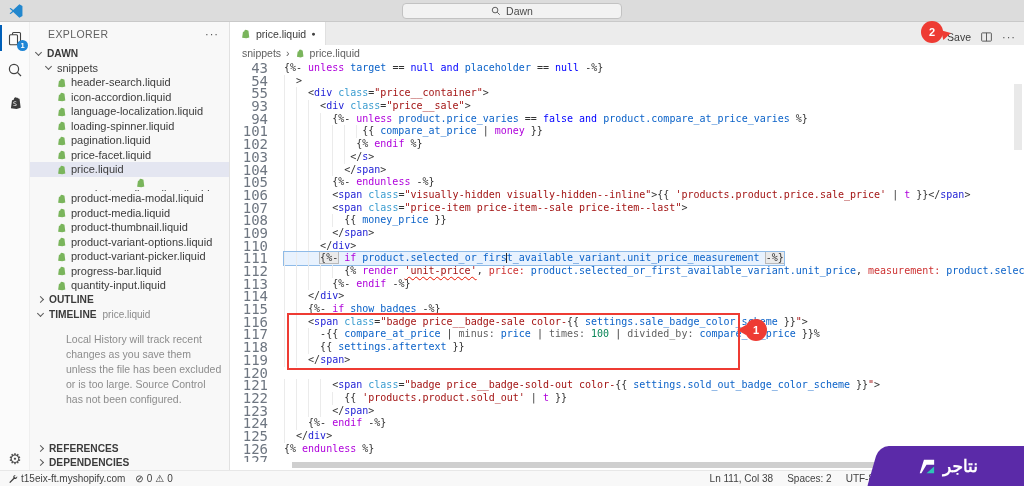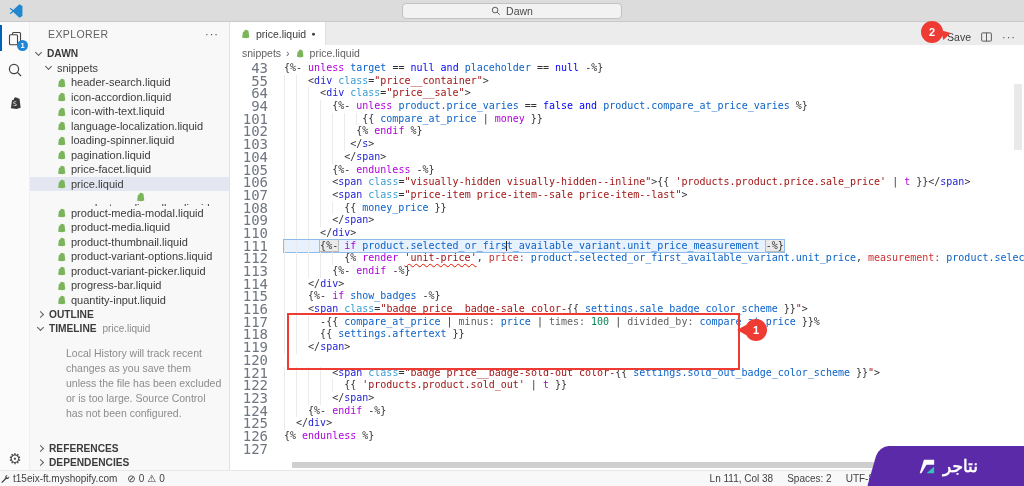--- a/index.html
+++ b/index.html
@@ -87,21 +87,21 @@
   .pin .tail { position:absolute; width:0; height:0; border-top:5px solid transparent; border-bottom:5px solid transparent; }
   .pin1 { left:745px; top:319px; }
   .pin1 .tail { left:-8px; top:6px; border-right:9px solid #ee3b33; }
   .pin2 { left:921px; top:21px; }
   .pin2 .tail { right:-8px; top:8px; border-left:9px solid #ee3b33; transform:rotate(-14deg); }
 
   
   .statusbar { position:absolute; left:0; bottom:0; width:1024px; height:16px; background:#f8f8f8;
                border-top:1px solid #e7e7e7; display:flex; align-items:center;
                justify-content:space-between; font-size:10px; color:#424242; }
-  .sb-left { display:flex; align-items:center; gap:10px; }
+  .sb-left { display:flex; align-items:center; gap:10px; padding-left:8px; }
   .sb-right { display:flex; align-items:center; gap:14px; margin-right:150px; }
   .sb-item { display:flex; align-items:center; gap:3px; }
 
   
   .wm { position:absolute; right:-16px; bottom:-8px; width:168px; height:48px;
         background:#5b2aa8; border-radius:10px; transform:skewX(-16deg); z-index:9; }
   .wm-inner { position:absolute; inset:0; transform:skewX(16deg); display:flex;
               align-items:center; justify-content:center; gap:8px; padding:0 26px 8px 10px; }
   .wm-text { color:#fff; font-weight:bold; font-size:17px; }
 </style>
@@ -179,28 +179,20 @@
             </svg>
           </span>
           <span>icon-accordion.liquid</span>
         </div>
         <div class="row" style="padding-left: 26px;">
           <span class="ficon">
             <svg width="11" height="11" viewBox="0 0 16 16">
               <path fill="#7ab55c" d="M10.6 3.4c.9.3 1.7.6 1.7.6l1.2 9.7-4.4 1.3-6-1 1.2-8.4s.8-.3 1.8-.6c.2-1 .9-2.5 2.1-2.5.4 0 .7.2.9.5.8-.1 1.3.1 1.5.4z"></path>
             </svg>
           </span>
-          <span>icon-with-text.liquid</span>
-        </div>
-        <div class="row" style="padding-left: 26px;">
-          <span class="ficon">
-            <svg width="11" height="11" viewBox="0 0 16 16">
-              <path fill="#7ab55c" d="M10.6 3.4c.9.3 1.7.6 1.7.6l1.2 9.7-4.4 1.3-6-1 1.2-8.4s.8-.3 1.8-.6c.2-1 .9-2.5 2.1-2.5.4 0 .7.2.9.5.8-.1 1.3.1 1.5.4z"></path>
-            </svg>
-          </span>
           <span>language-localization.liquid</span>
         </div>
         <div class="row" style="padding-left: 26px;">
           <span class="ficon">
             <svg width="11" height="11" viewBox="0 0 16 16">
               <path fill="#7ab55c" d="M10.6 3.4c.9.3 1.7.6 1.7.6l1.2 9.7-4.4 1.3-6-1 1.2-8.4s.8-.3 1.8-.6c.2-1 .9-2.5 2.1-2.5.4 0 .7.2.9.5.8-.1 1.3.1 1.5.4z"></path>
             </svg>
           </span>
           <span>loading-spinner.liquid</span>
         </div>
@@ -336,22 +328,23 @@
     <div class="breadcrumb">
       <span>snippets</span>
       <span>›</span>
       <svg width="10" height="10" viewBox="0 0 16 16">
           <path fill="#7ab55c" d="M10.6 3.4c.9.3 1.7.6 1.7.6l1.2 9.7-4.4 1.3-6-1 1.2-8.4s.8-.3 1.8-.6c.2-1 .9-2.5 2.1-2.5.4 0 .7.2.9.5.8-.1 1.3.1 1.5.4z"></path>
         </svg>
       <span>price.liquid</span>
     </div>
     <div class="code" id="code-lines">
         <div class="cl"><span class="num">43</span><span class="lw"><span class="ind" style="width: 0px;"></span><span class="tk-p">{%- </span><span class="tk-k">unless</span><span class="tk-p"> </span><span class="tk-v">target</span><span class="tk-p"> == </span><span class="tk-b">null</span><span class="tk-p"> </span><span class="tk-b">and</span><span class="tk-p"> </span><span class="tk-v">placeholder</span><span class="tk-p"> == </span><span class="tk-b">null</span><span class="tk-p"> -%}</span></span></div>
+        <div class="cl"><span class="num">54</span><span class="lw"><span class="ind" style="width: 12.04px;"></span><span class="tk-p">&gt;</span></span></div>
         <div class="cl"><span class="num">55</span><span class="lw"><span class="ind" style="width: 24.08px;"></span><span class="tk-p">&lt;</span><span class="tk-t">div</span><span class="tk-p"> </span><span class="tk-a">class</span><span class="tk-p">=</span><span class="tk-s">"price__container"</span><span class="tk-p">&gt;</span></span></div>
-        <div class="cl"><span class="num">64</span><span class="lw"><span class="ind" style="width: 36.12px;"></span><span class="tk-p">&lt;</span><span class="tk-t">div</span><span class="tk-p"> </span><span class="tk-a">class</span><span class="tk-p">=</span><span class="tk-s">"price__sale"</span><span class="tk-p">&gt;</span></span></div>
+        <div class="cl"><span class="num">93</span><span class="lw"><span class="ind" style="width: 36.12px;"></span><span class="tk-p">&lt;</span><span class="tk-t">div</span><span class="tk-p"> </span><span class="tk-a">class</span><span class="tk-p">=</span><span class="tk-s">"price__sale"</span><span class="tk-p">&gt;</span></span></div>
         <div class="cl"><span class="num">94</span><span class="lw"><span class="ind" style="width: 48.16px;"></span><span class="tk-p">{%- </span><span class="tk-k">unless</span><span class="tk-p"> </span><span class="tk-v">product.price_varies</span><span class="tk-p"> == </span><span class="tk-b">false</span><span class="tk-p"> </span><span class="tk-b">and</span><span class="tk-p"> </span><span class="tk-v">product.compare_at_price_varies</span><span class="tk-p"> %}</span></span></div>
         <div class="cl"><span class="num">101</span><span class="lw"><span class="ind" style="width: 78.26px;"></span><span class="tk-p">{{ </span><span class="tk-v">compare_at_price</span><span class="tk-p"> | </span><span class="tk-k">money</span><span class="tk-p"> }}</span></span></div>
         <div class="cl"><span class="num">102</span><span class="lw"><span class="ind" style="width: 72.24px;"></span><span class="tk-p">{% </span><span class="tk-k">endif</span><span class="tk-p"> %}</span></span></div>
         <div class="cl"><span class="num">103</span><span class="lw"><span class="ind" style="width: 66.22px;"></span><span class="tk-p">&lt;/</span><span class="tk-t">s</span><span class="tk-p">&gt;</span></span></div>
         <div class="cl"><span class="num">104</span><span class="lw"><span class="ind" style="width: 60.2px;"></span><span class="tk-p">&lt;/</span><span class="tk-t">span</span><span class="tk-p">&gt;</span></span></div>
         <div class="cl"><span class="num">105</span><span class="lw"><span class="ind" style="width: 48.16px;"></span><span class="tk-p">{%- </span><span class="tk-k">endunless</span><span class="tk-p"> -%}</span></span></div>
         <div class="cl"><span class="num">106</span><span class="lw"><span class="ind" style="width: 48.16px;"></span><span class="tk-p">&lt;</span><span class="tk-t">span</span><span class="tk-p"> </span><span class="tk-a">class</span><span class="tk-p">=</span><span class="tk-s">"visually-hidden visually-hidden--inline"</span><span class="tk-p">&gt;{{ </span><span class="tk-s">'products.product.price.sale_price'</span><span class="tk-p"> | </span><span class="tk-k">t</span><span class="tk-p"> }}&lt;/</span><span class="tk-t">span</span><span class="tk-p">&gt;</span></span></div>
         <div class="cl"><span class="num">107</span><span class="lw"><span class="ind" style="width: 48.16px;"></span><span class="tk-p">&lt;</span><span class="tk-t">span</span><span class="tk-p"> </span><span class="tk-a">class</span><span class="tk-p">=</span><span class="tk-s">"price-item price-item--sale price-item--last"</span><span class="tk-p">&gt;</span></span></div>
         <div class="cl"><span class="num">108</span><span class="lw"><span class="ind" style="width: 60.2px;"></span><span class="tk-p">{{ </span><span class="tk-v">money_price</span><span class="tk-p"> }}</span></span></div>
         <div class="cl"><span class="num">109</span><span class="lw"><span class="ind" style="width: 48.16px;"></span><span class="tk-p">&lt;/</span><span class="tk-t">span</span><span class="tk-p">&gt;</span></span></div>

